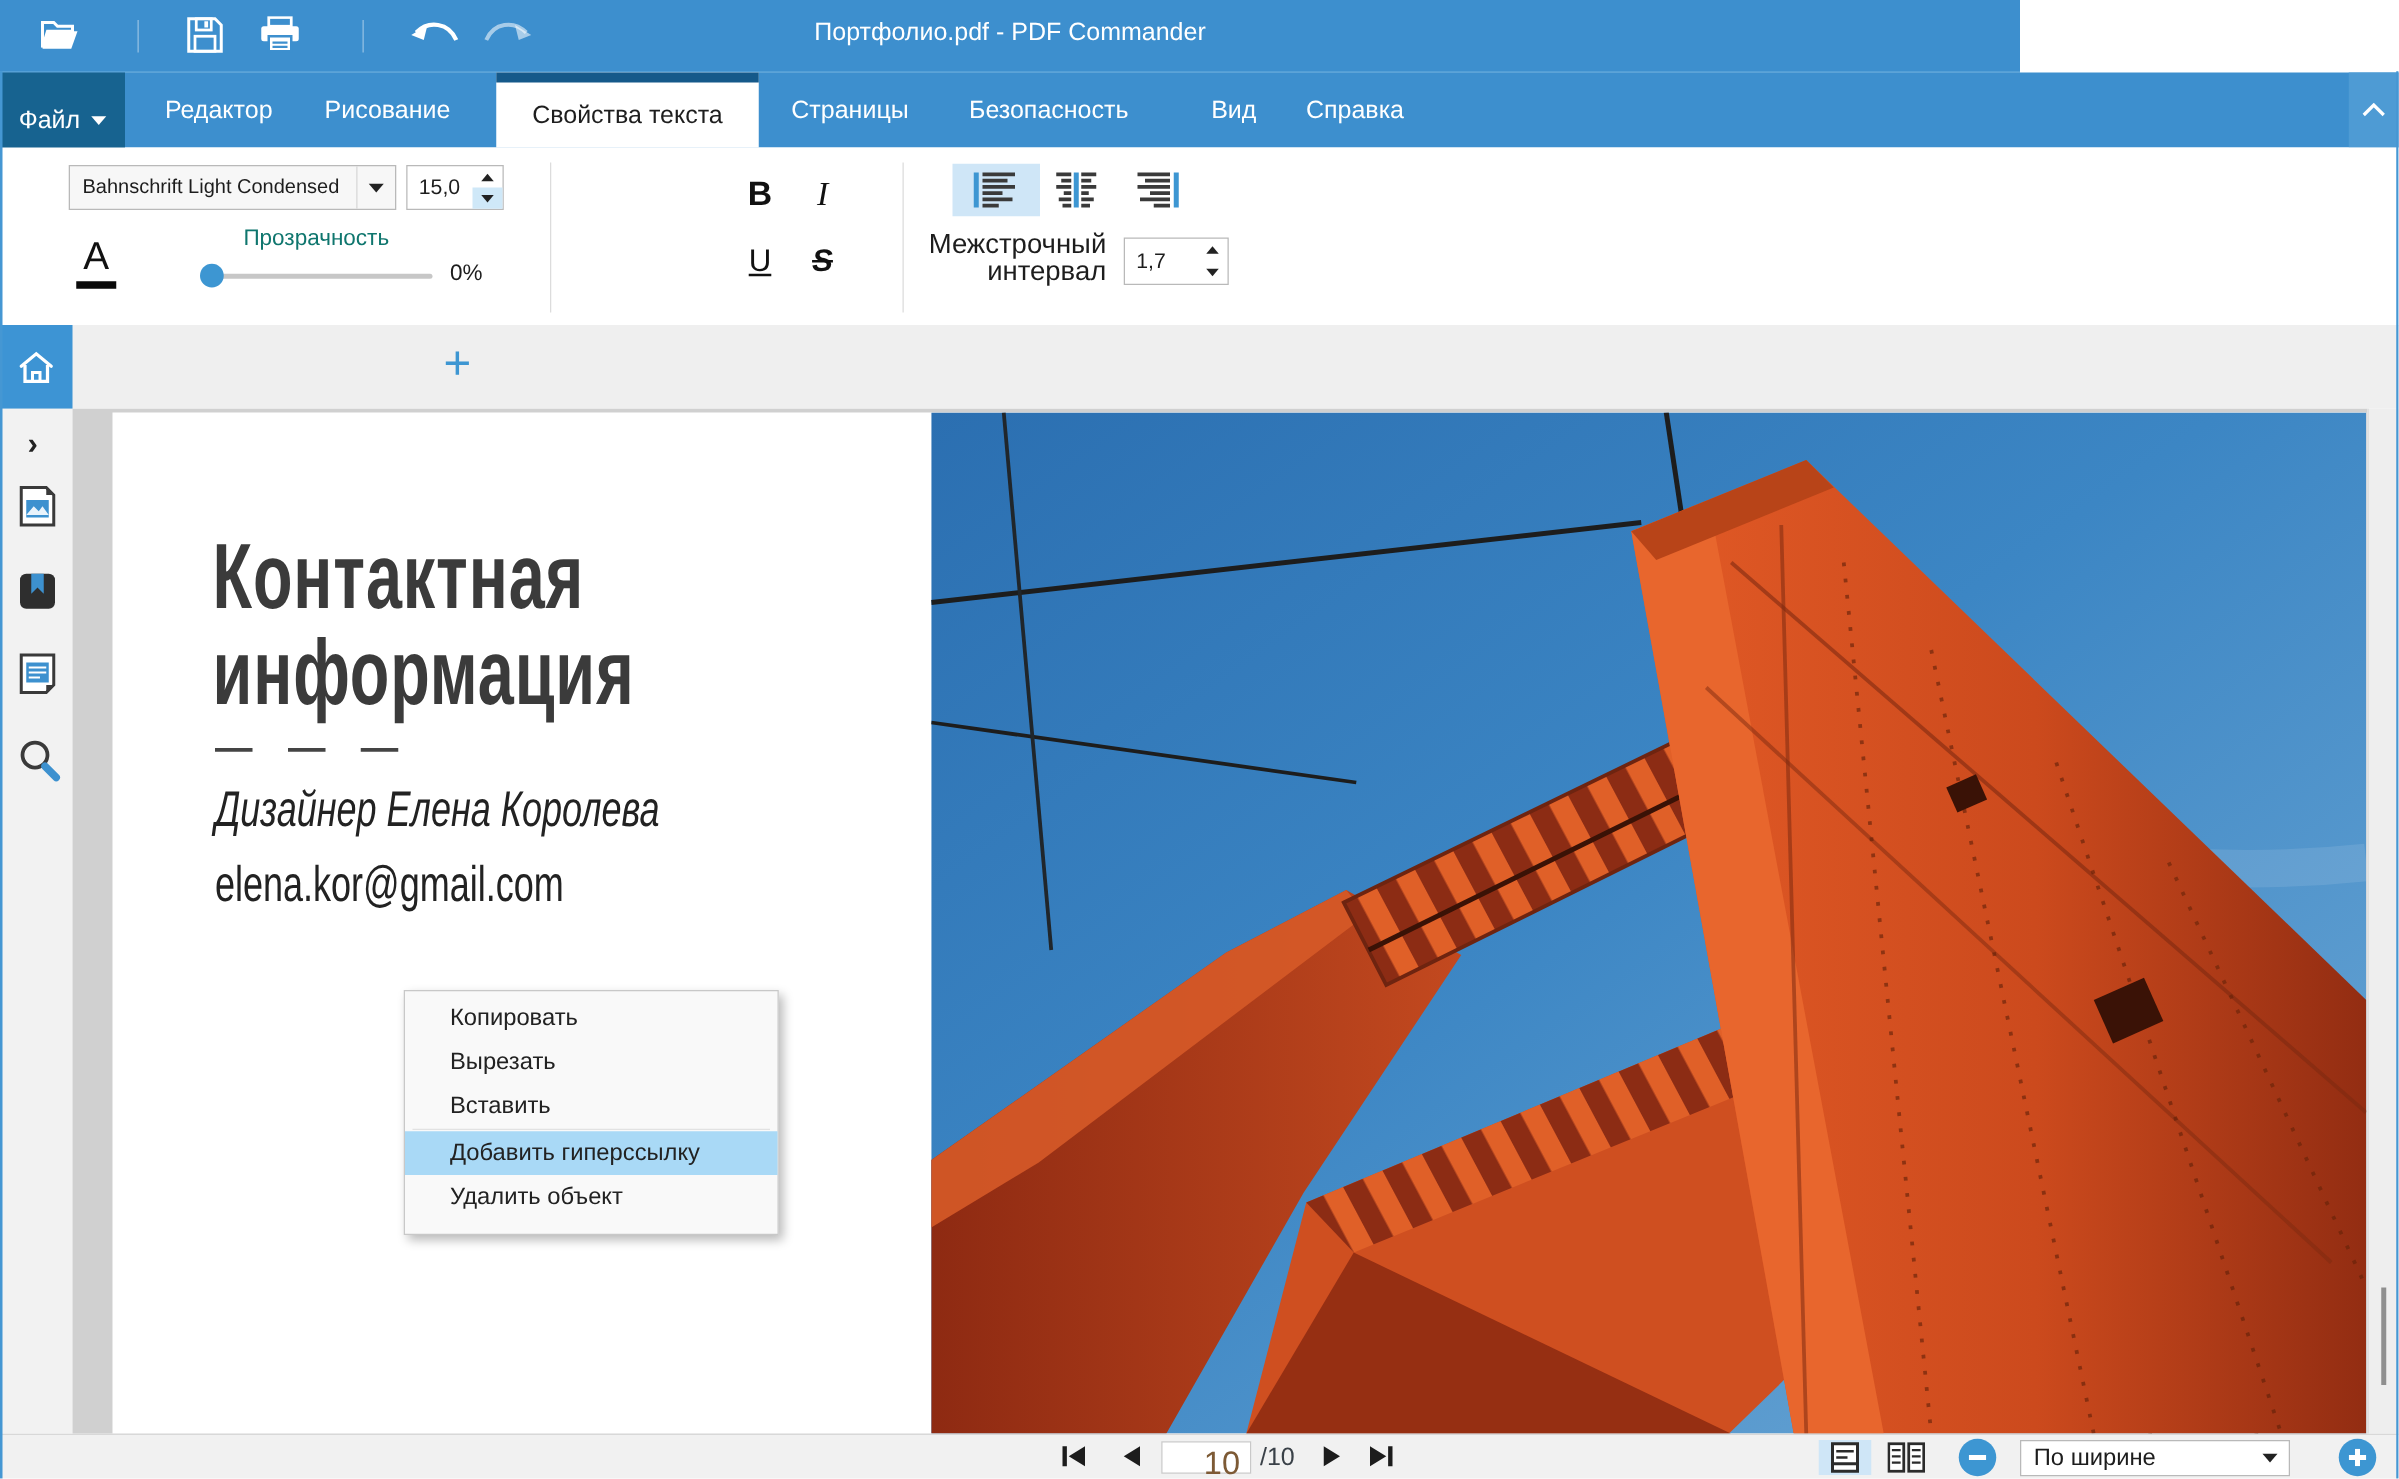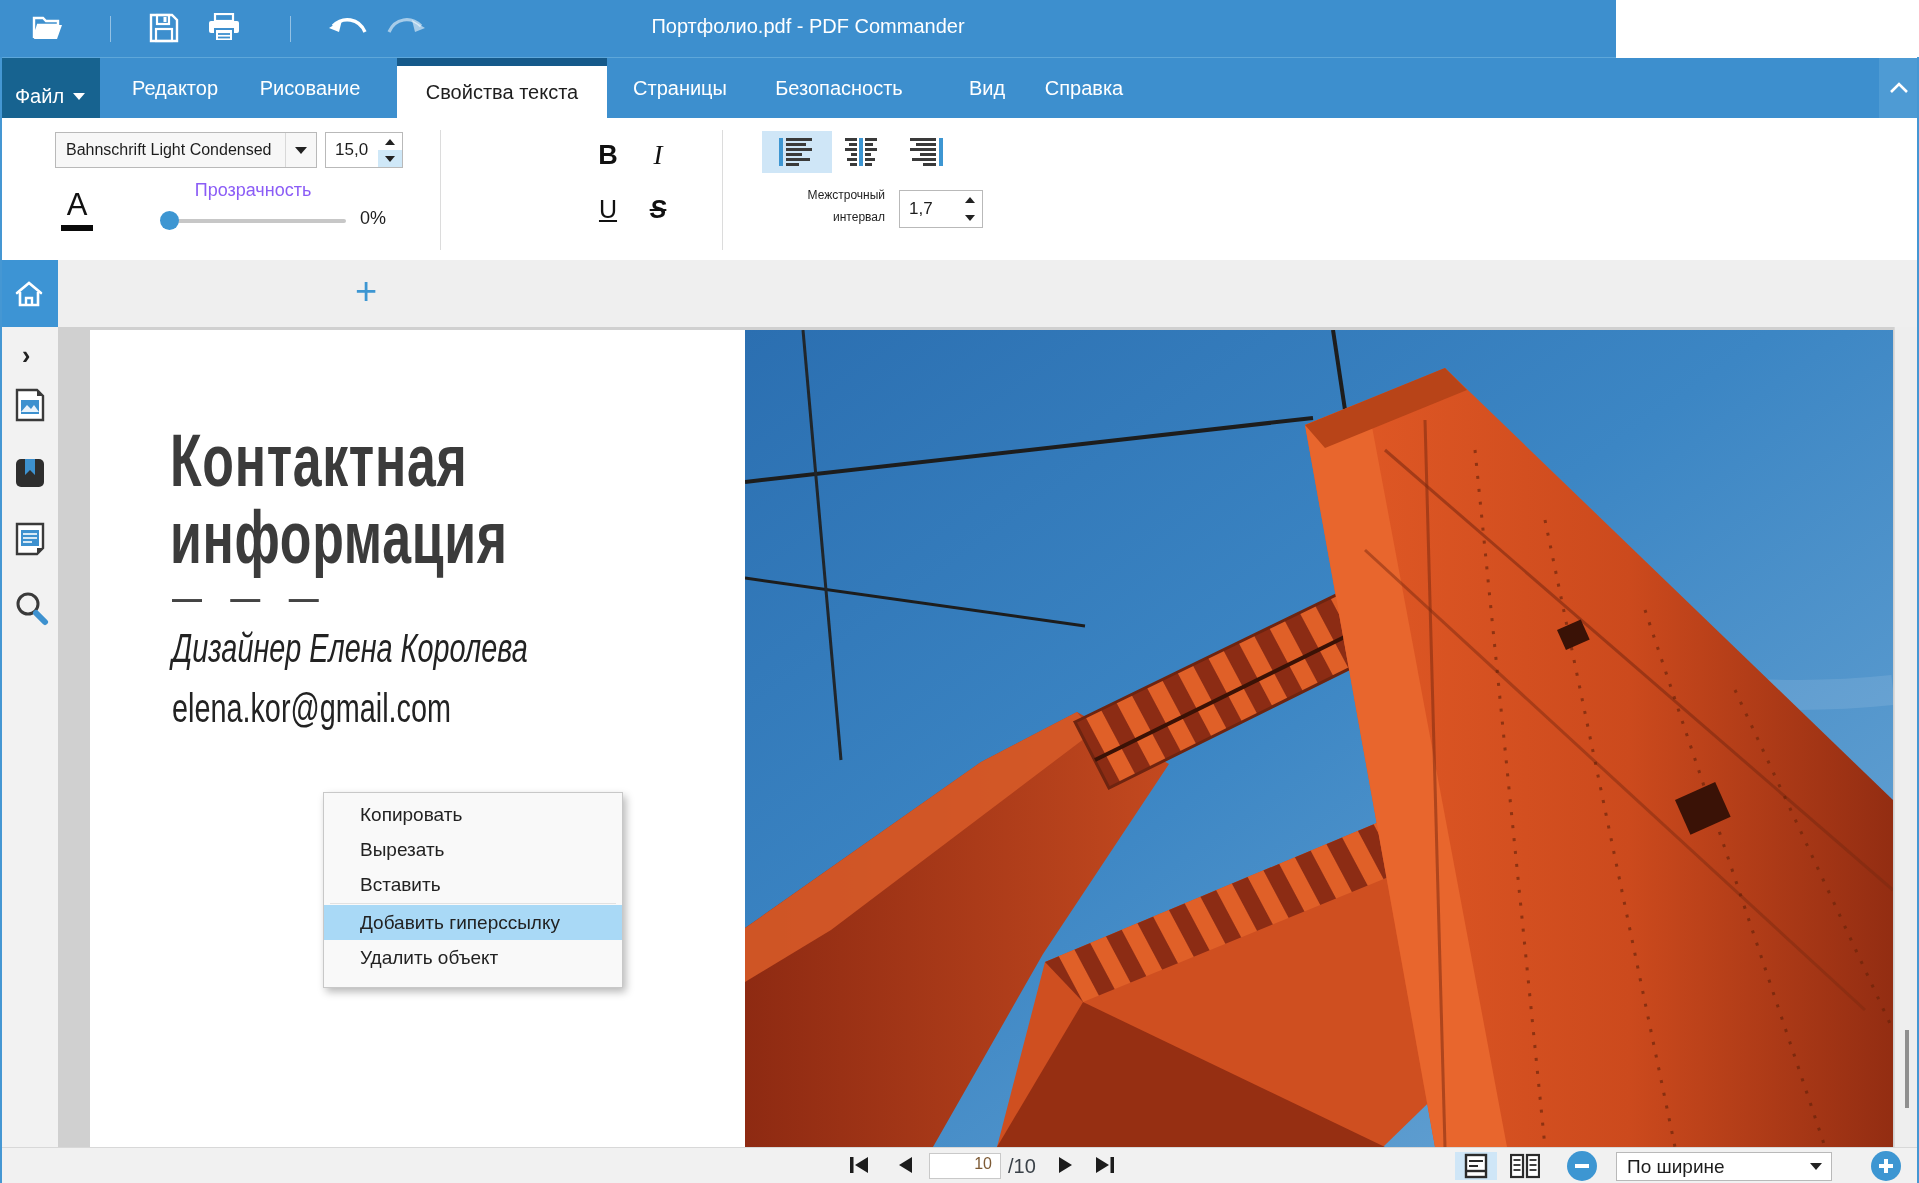--- a/index.html
+++ b/index.html
@@ -32,31 +32,31 @@
   .tri-dn-s{width:0;height:0;border-left:5px solid transparent;border-right:5px solid transparent;border-top:6px solid #222}
   .spin{box-sizing:border-box;border:1px solid #b9b9b9;background:#fff;display:flex}
   .sizespin{left:325px;top:14px;width:78px;height:36px}
   .spin .val{flex:1;font-size:17px;color:#1d1d1d;display:flex;align-items:center;padding-left:9px}
   .spin .arrs{width:24px;display:flex;flex-direction:column}
   .spin .arrs>div{flex:1;display:flex;align-items:center;justify-content:center}
   .hl-blue{background:#cfe8f8}
   .fontcolor{left:58px;top:70px;width:38px;height:50px;text-align:center}
   .fontcolor .A{font-size:31px;color:#111;line-height:34px}
   .fontcolor .bar{margin:3px auto 0;width:32px;height:6px;background:#0a0a0a}
-  .translabel{left:160px;top:62px;width:186px;text-align:center;font-size:18px;color:#8b5cf6}
+  .translabel{left:160px;top:62px;width:186px;text-align:center;font-size:18px;color:#0f766e}
   .slider-track{left:162px;top:101px;width:184px;height:4px;background:#c7c7c7;border-radius:2px}
   .slider-thumb{left:160px;top:93px;width:19px;height:19px;border-radius:50%;background:#3d96d2}
   .transval{left:360px;top:90px;font-size:18px;color:#1d1d1d}
   .vsep{top:12px;width:1px;height:120px;background:#dcdcdc}
   .fmtbtn{width:38px;height:38px;display:flex;align-items:center;justify-content:center;color:#111;cursor:default}
   .alignbox{left:762px;top:13px;width:70px;height:42px;background:#cfe6f7;display:flex;align-items:center;justify-content:center}
   .alicon{position:relative;width:36px;height:28px}
   .alicon .vbar{position:absolute;top:0;width:4px;height:28px;background:#3d96d2}
   .alicon .ln{position:absolute;height:3px;background:#3a3a3a}
-  .lslabel{left:733px;top:66px;width:152px;text-align:right;font-size:12px;color:#1d1d1d;line-height:22px}
+  .lslabel{left:733px;top:66px;width:152px;text-align:right;font-size:22px;color:#1d1d1d;line-height:22px}
   .lsspin{left:899px;top:72px;width:84px;height:38px}
   
   .doctabbar{left:0;top:260px;width:1919px;height:67px;background:#efefef}
   .homebtn{left:0;top:0;width:58px;height:67px;background:#3d94d4;display:flex;align-items:center;justify-content:center}
   .doctab{left:62px;top:6px;width:280px;height:61px;background:#fff;display:flex;align-items:center}
   .doctab .t{flex:1;text-align:center;font-size:19px;color:#222;padding-left:18px}
   .doctab .x{width:42px;font-size:21px;color:#9a9a9a;text-align:left}
   .newtab{left:348px;top:14px;width:36px;height:36px;color:#3d96d2;font-size:38px;line-height:34px;text-align:center;font-weight:400}
   
   .sidebar{left:0;top:327px;width:58px;height:820px;background:#f2f2f2}
@@ -77,21 +77,21 @@
   .ctxitem.hi{background:#a9d9f6}
   .ctxdiv{height:1px;background:#e2e2e2;margin:1px 6px}
   
   .scrolltrack{left:1894px;top:327px;width:25px;height:820px;background:#eeeeee;border-left:1px solid #dadada}
   .scrollthumb{left:1905px;top:1030px;width:4px;height:78px;background:#8f8f8f}
   
   .statusbar{left:0;top:1147px;width:1919px;height:36px;background:#f1f1f1;border-top:1px solid #d8d8d8;
              border-bottom:4px solid #2e84c6;box-sizing:content-box}
   .navbtn{top:6px;width:26px;height:22px;display:flex;align-items:center;justify-content:center}
   .pageinput{left:929px;top:5px;width:72px;height:26px;background:#fff;border:1px solid #c9c9c9;box-sizing:border-box;
-             font-size:16px;color:#7d5a35;text-align:right;padding:1px 8px 0 0}
+             font-size:26px;color:#7d5a35;text-align:right;padding:1px 8px 0 0}
   .pagetotal{left:1008px;top:7px;font-size:20px;color:#3a4148}
   .viewbtn{top:4px;width:42px;height:28px;display:flex;align-items:center;justify-content:center}
   .viewbtn.active{background:#cfe6f7}
   .zoomcircle{top:3px;width:30px;height:30px;border-radius:50%;background:#3d96d2;color:#fff;display:flex;align-items:center;justify-content:center}
   .zoomcombo{left:1616px;top:4px;width:216px;height:29px;background:#fff;border:1px solid #b9b9b9;box-sizing:border-box;
              display:flex;align-items:center}
   .zoomcombo .zt{flex:1;padding-left:10px;font-size:19px;color:#1d1d1d}
   .zoomcombo .za{width:30px;display:flex;justify-content:center}
   
   .wedge-l{left:0;top:57px;width:2px;height:1126px;background:#4597d3;z-index:60}

